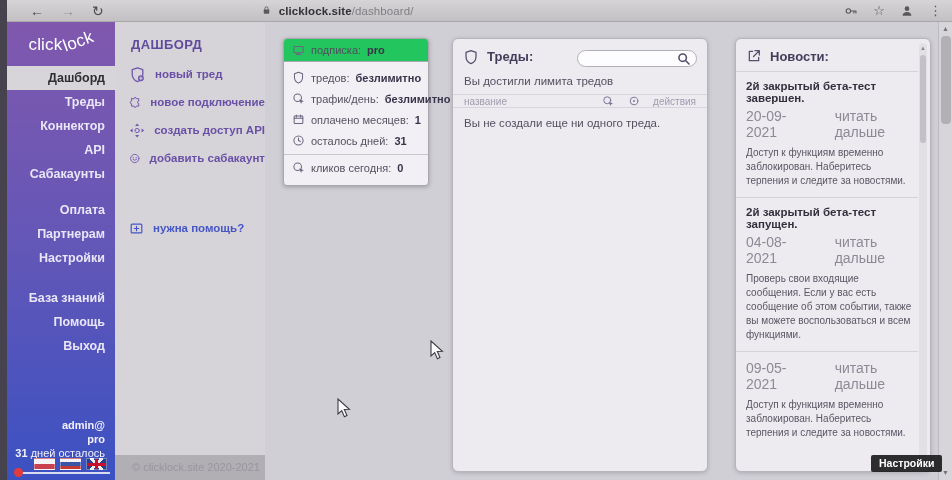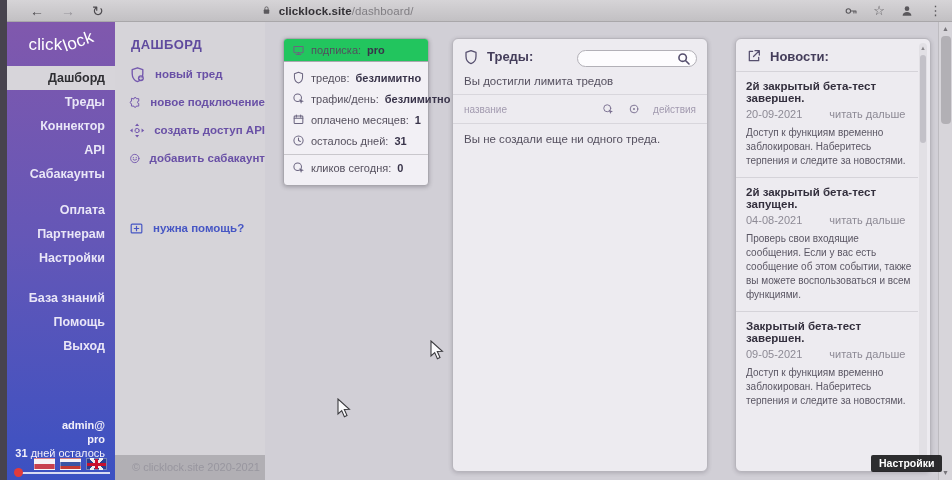--- a/index.html
+++ b/index.html
@@ -111,35 +111,35 @@
   .threads { left:452px; width:256px; }
   .search-wrap { margin-left:auto; position:relative; width:120px; height:17px; }
   .search-input {
     width:100%; height:100%; border:1px solid #b2b0b7; border-radius:9px; background:#fdfcfe;
     font-size:10px; padding:0 18px 0 8px; outline:none; color:#444; font-family:"Liberation Sans", sans-serif;
   }
   .search-ico { position:absolute; right:5px; top:3px; width:11px; height:11px; color:#8a8792; }
   .search-ico svg { stroke-width:2.4; }
   .limit-notice { padding:3px 11px 7px; font-size:11.5px; color:#55505f; }
   .thr-table-head {
-    display:flex; align-items:center; padding:8px 11px;
+    display:flex; align-items:center; padding:0 11px;
     border-top:1px solid #d8d6dc; border-bottom:1px solid #d8d6dc;
     color:#a29aaf; font-size:10px;
   }
   .thr-name-h { flex:1; }
   .thr-icons { display:flex; gap:14px; margin-right:13px; }
   .thr-icons .ico { width:12px; height:12px; color:#7a7090; }
   .thr-empty { padding:9px 11px; font-size:11.5px; color:#55505f; }
 
   
   .news { left:735px; width:196px; overflow:hidden; }
   .news-items { margin-right:12px; }
   .news-item { border-top:1px solid #d5d3d9; padding:8px 0 10px 10px; }
   .news-title { font-size:11.5px; font-weight:bold; color:#332f3d; margin-bottom:4px; }
-  .news-meta { display:flex; gap:27px; font-size:11px; color:#8d8a95; margin-bottom:6px; }
+  .news-meta { display:flex; gap:27px; font-size:14px; color:#8d8a95; margin-bottom:6px; }
   .news-link { cursor:pointer; }
   .news-body { font-size:10px; color:#5a5663; line-height:1.38; padding-right:4px; }
   .news-sb { position:absolute; right:3px; top:4px; bottom:4px; width:8px; background:#e2e0e5; border-radius:4px; }
   .news-sb .arr { text-align:center; font-size:6px; color:#8a888d; line-height:10px; }
   .news-sb .thumb { margin:2px auto 0; width:6px; height:88px; background:#c3c1c8; border-radius:3px; }
 
   
   .page-sb {
     position:absolute; right:0; top:22px; width:14px; height:458px;
     background:#d7d5da; border-left:1px solid #bdbbc0; z-index:25;
@@ -406,21 +406,20 @@
       </div>
       <div class="news-item">
         <div class="news-title">2й закрытый бета-тест запущен.</div>
         <div class="news-meta">
           <span>04-08-2021</span>
           <span class="news-link">читать дальше</span>
         </div>
         <div class="news-body">Проверь свои входящие сообщения. Если у вас есть сообщение об этом событии, также вы можете воспользоваться и всем функциями.</div>
       </div>
       <div class="news-item">
-        <div class="news-title">Закрытый бета-тест завершен.</div>
         <div class="news-meta">
           <span>09-05-2021</span>
           <span class="news-link">читать дальше</span>
         </div>
         <div class="news-body">Доступ к функциям временно заблокирован. Наберитесь терпения и следите за новостями.</div>
       </div>
 
     </div>
     <div class="news-sb">
       <div class="arr">▲</div>

